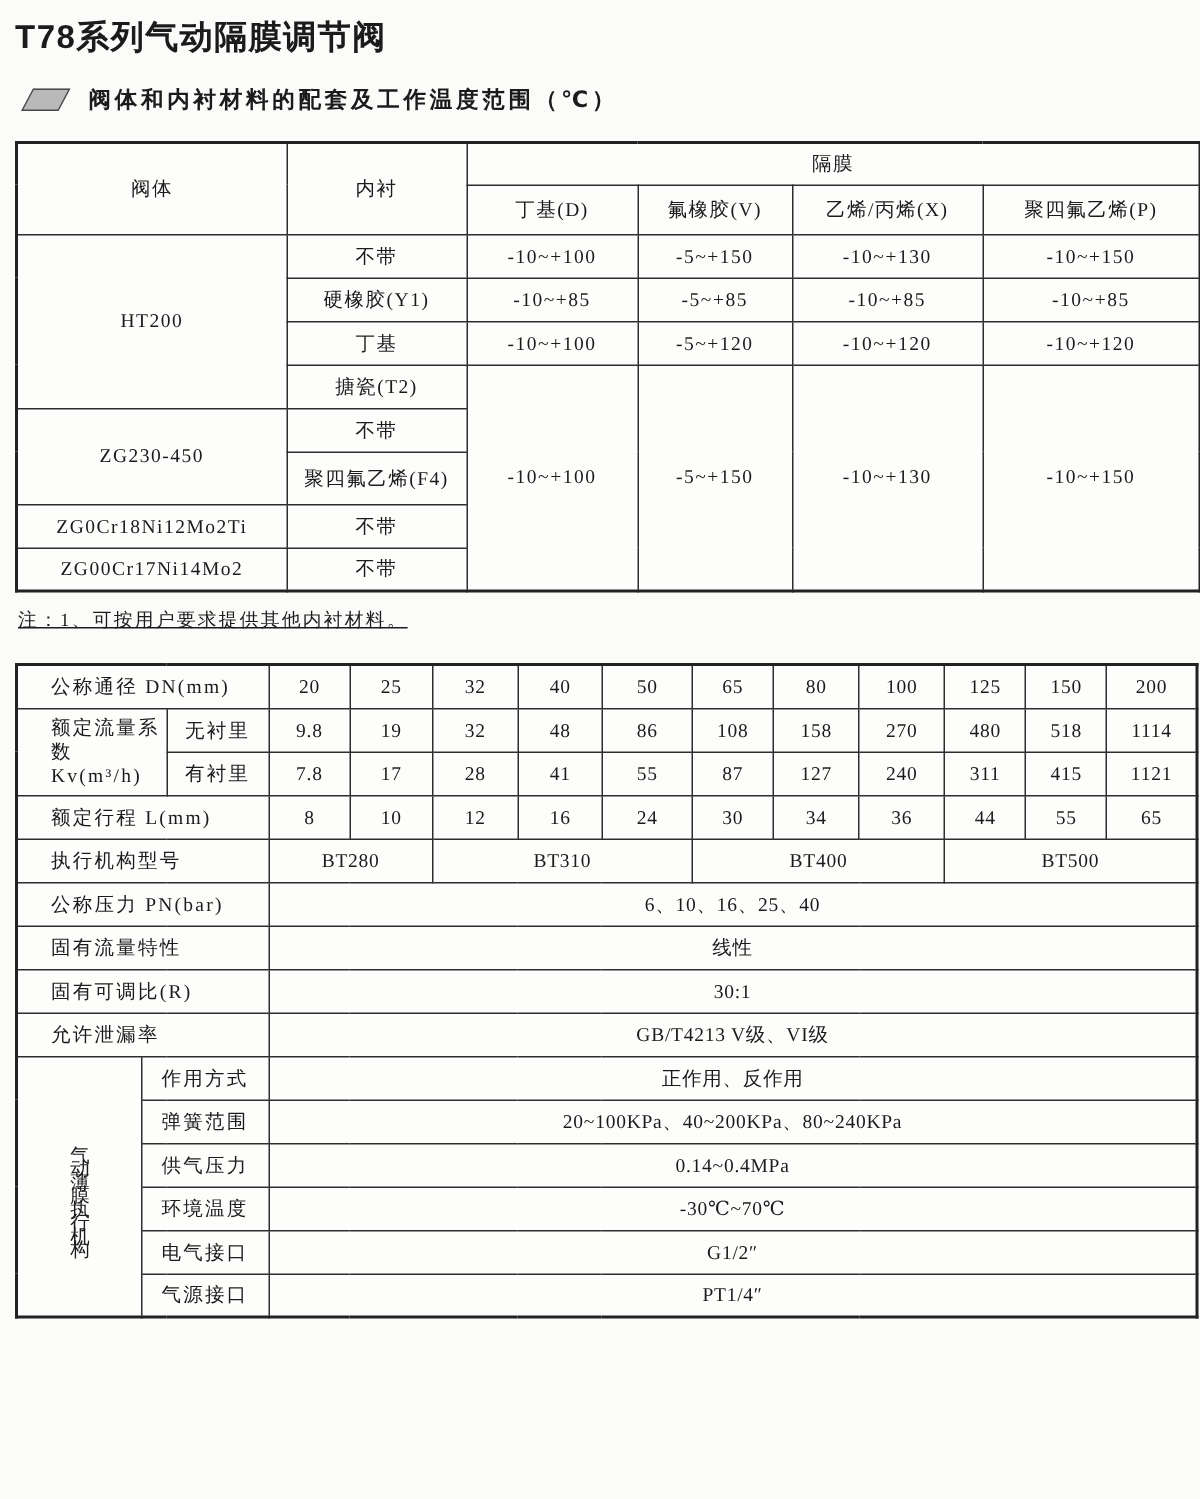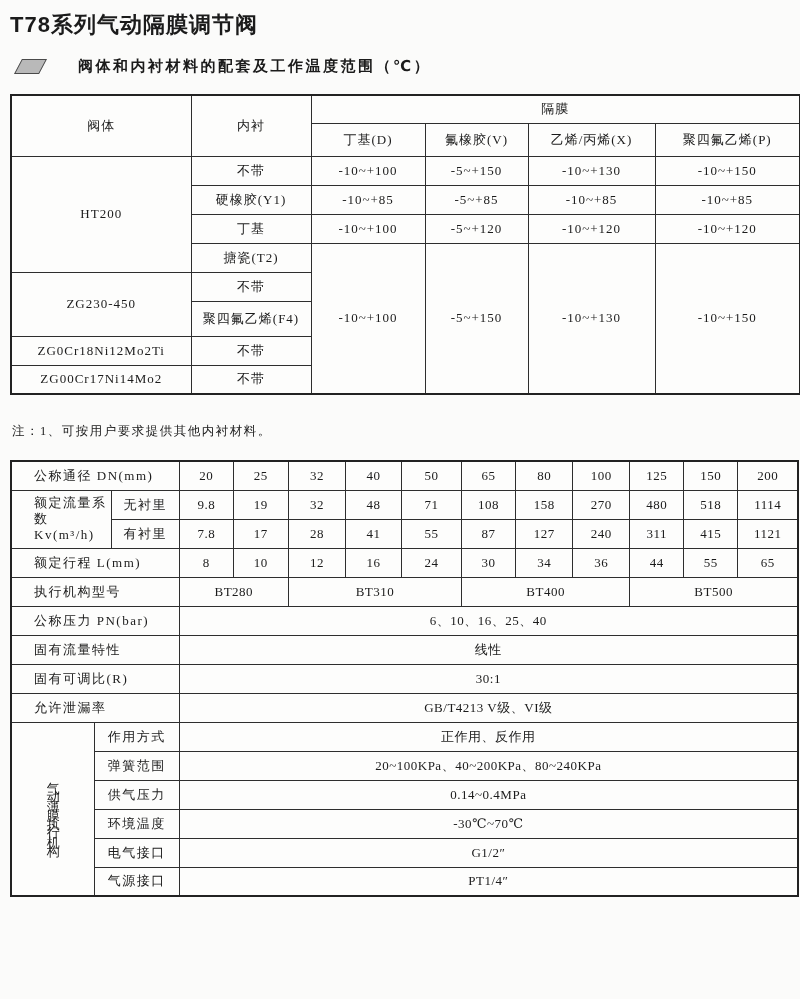--- a/index.html
+++ b/index.html
@@ -18,21 +18,20 @@
     font-size: 22px; font-weight: bold;
     letter-spacing: 1px;
     margin: 4px 0 0 0;
   }
 
   .section-heading {
     display: flex; align-items: center;
     font-family: "Liberation Sans", "DejaVu Sans", sans-serif;
     font-size: 15px; font-weight: bold;
     letter-spacing: 2.5px;
-    gap: 19px;
   }
   .section-heading.first { margin-top: 17px; }
   .section-heading.second { margin-top: 64px; }
   .para-icon {
     width: 25px; height: 15px;
     background: #b9b9b9;
     border: 1.5px solid #4a4a4a;
     transform: skewX(-28deg);
     margin: 0 16px 0 8px;
     flex: 0 0 auto;
@@ -57,21 +56,22 @@
   .tbl1 { width: 789px; margin-top: 18px; }
   .tbl1 td { letter-spacing: 1px; margin-left: 44px; }
   .tbl1 .hrow1 td { height: 28px; }
   .tbl1 .hrow2 td { height: 33px; }
   .tbl1 .drow td  { height: 29px; }
   .tbl1 .drow-tall td { height: 35px; }
 
   .note {
     font-size: 12.5px;
     letter-spacing: 1.5px;
-    margin: 28px 0 0 2px;
+    margin: 10px 0 0 2px;
+    text-decoration: underline;
   }
 
   
   .tbl2 { width: 789px; margin-top: 20px; }
   .tbl2 td { height: 29px; letter-spacing: 0.5px; }
   .tbl2 td.lbl { text-align: left; padding-left: 22px; letter-spacing: 1.5px; }
   .tbl2 td.sub { letter-spacing: 1.5px; }
   .kv-line { display: block; line-height: 1.25; }
   .vlabel-cell { padding: 0; }
   .vlabel {
@@ -200,21 +200,21 @@
     <tr>
       <td colspan="2" rowspan="2" class="lbl">
         <span class="kv-line">额定流量系</span>
         <span class="kv-line">数Kv(m³/h)</span>
       </td>
       <td class="sub">无衬里</td>
       <td>9.8</td>
       <td>19</td>
       <td>32</td>
       <td>48</td>
-      <td>71</td>
+      <td>86</td>
       <td>108</td>
       <td>158</td>
       <td>270</td>
       <td>480</td>
       <td>518</td>
       <td>1114</td>
     </tr>
     <tr>
       <td class="sub">有衬里</td>
       <td>7.8</td>

